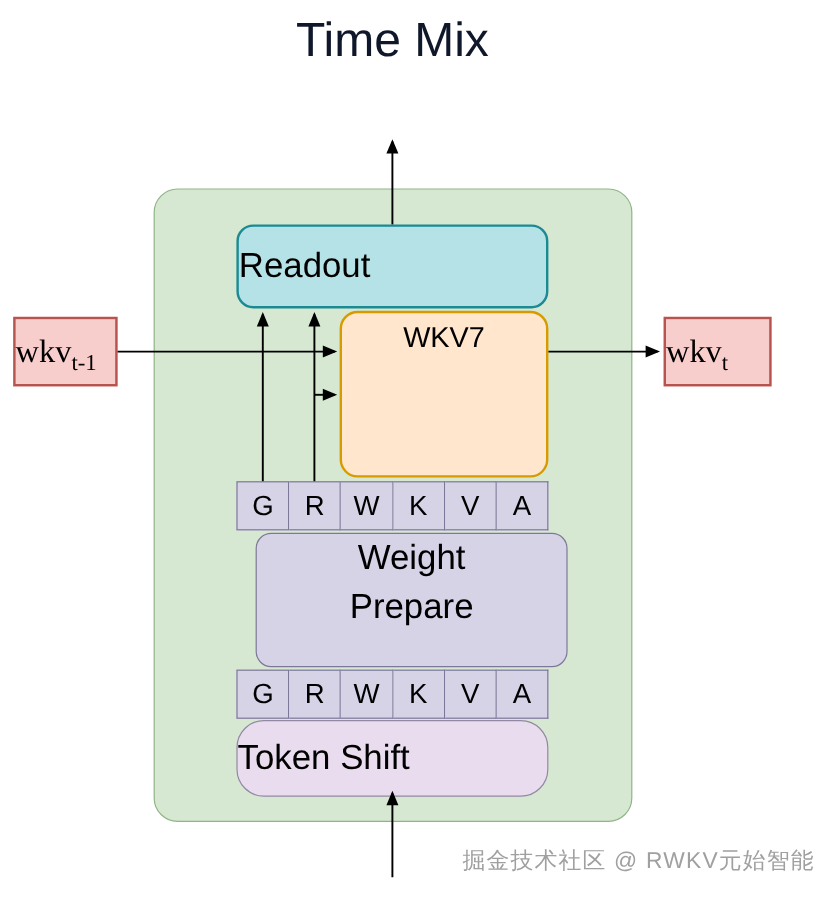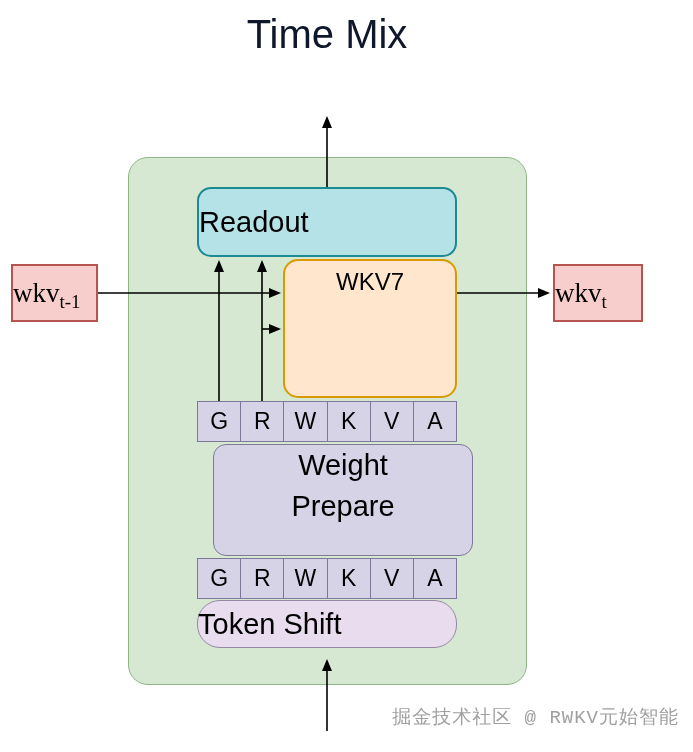--- a/index.html
+++ b/index.html
@@ -50,41 +50,40 @@
     background:var(--cell-fill); border:1.5px solid var(--cell-stroke);
     border-left:none; font-size:23px; color:#000;
   }
   .cell:first-child { border-left:1.5px solid var(--cell-stroke); }
   .weight {
     left:197px; top:444px; width:260px; height:112px;
     background:var(--cell-fill); border:1.5px solid var(--cell-stroke);
     border-radius:13px; font-size:29px; flex-direction:column; line-height:41px;margin-left:16px;
   }
   .token {
-    left:197px; top:600px; width:260px; height:48px;
+    left:197px; top:600px; width:260px; height:64px;
     background:var(--token-fill); border:1.5px solid var(--token-stroke);
     border-radius:23px; font-size:29px;
   }
   .state {
     background:var(--state-fill); border:2px solid var(--state-stroke);
     font-family:"Liberation Serif", serif; font-size:27px;
   }
   .state sub { font-size:19px; line-height:0; }
   .state-in  { left:11px;  top:264px; width:87px; height:58px; }
   .state-out { left:553px; top:264px; width:90px; height:58px; }
   .edges {
     position:absolute; left:0; top:0; width:693px; height:752px;
     pointer-events:none;
   }
   .edges line { stroke:var(--edge); stroke-width:1.6; }
   .watermark {
     position:absolute; right:14px; top:704px; font-size:19px;
     color:var(--watermark); letter-spacing:1px; white-space:nowrap;
     text-shadow:1px 1px 0 rgba(255,255,255,0.95);
-    font-family:Liberation Mono, monospace;
   }
 </style>
 </head>
 <body>
 
 <div class="canvas">
 
   <div class="title">Time Mix</div>
 
   <div class="container-box"></div>

